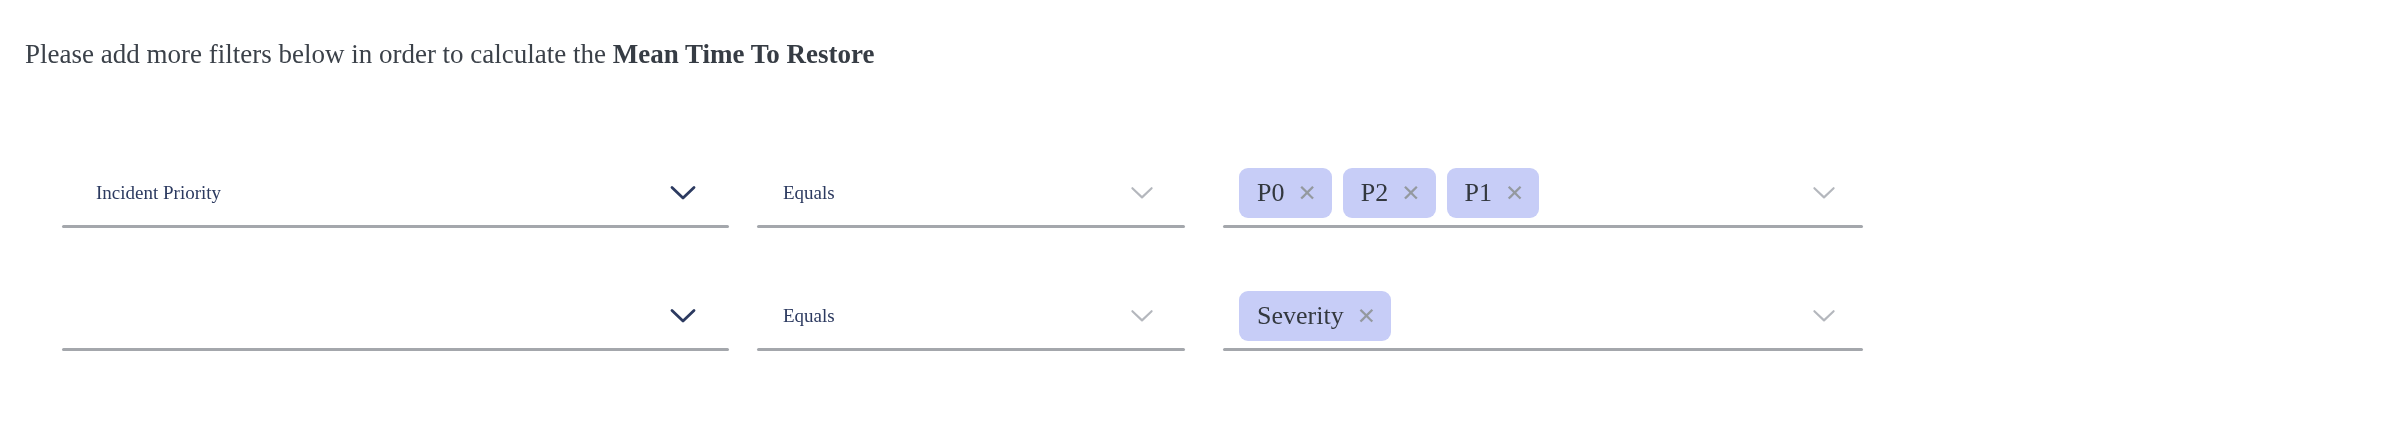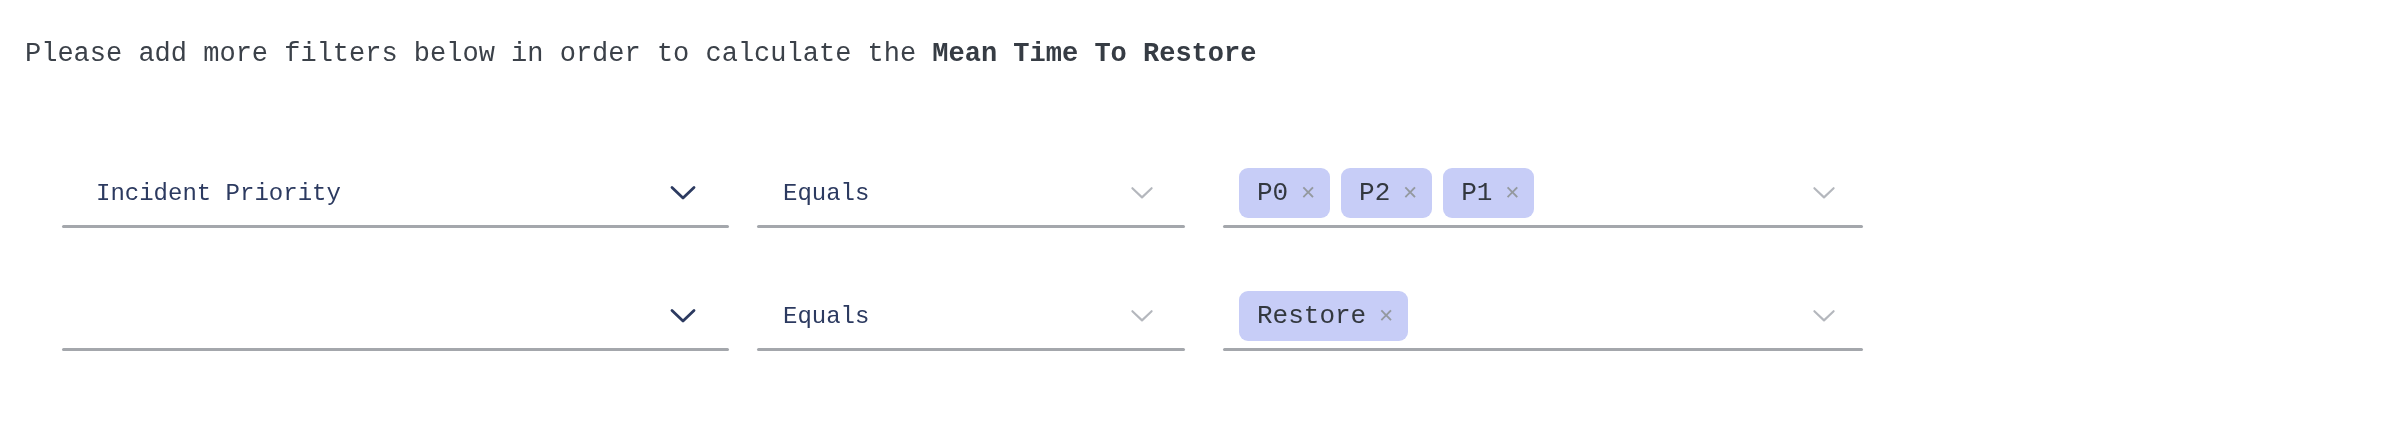--- a/index.html
+++ b/index.html
@@ -1,21 +1,21 @@
 <!DOCTYPE html>
 <html><head>
 <meta charset="utf-8">
 <style>
   html, body { margin: 0; padding: 0; background: #ffffff; }
   .screen {
     position: relative;
     width: 1948px;
     height: 442px;
     background: #ffffff;
-    font-family: Liberation Mono, monospace;
+    font-family: Liberation Serif, serif;
     overflow: hidden;
   }
   .intro {
     position: absolute;
     left: 25px;
     top: 38px;
     font-size: 27px;
     line-height: 33px;
     color: #3b4149;
     white-space: nowrap;
@@ -40,21 +40,21 @@
     background: transparent;
   }
   .field .underline {
     position: absolute;
     left: 0; right: 0; bottom: 0;
     height: 3px;
     background: #a4a7ac;
     border-radius: 2px;
   }
   .field-label {
-    font-size: 24px;
+    font-size: 19px;
     color: #2c3a60;
     white-space: nowrap;
   }
   .chev {
     margin-left: auto;
     flex: 0 0 auto;
     display: block;
   }
   .chev polyline { fill: none; stroke-linecap: round; stroke-linejoin: round; }
   .chev.dark polyline { stroke: #2c3a60; stroke-width: 2.8; }
@@ -162,21 +162,21 @@
     <span class="field-label">Equals</span>
     <svg class="chev light" width="26" height="14" viewBox="0 0 28 16">
       <polyline points="3,2.5 14,13 25,2.5"></polyline>
     </svg>
     <div class="underline"></div>
   </div>
 
   <div class="field" style="left:1223px; top:281px; width:640px; padding:0 26px 0 16px;">
     <span class="tags">
       <span class="tag">
-          <span>Restore</span>
+          <span>Severity</span>
           <span class="tag-close">✕</span>
         </span>
     </span>
     <svg class="chev light" width="26" height="14" viewBox="0 0 28 16">
       <polyline points="3,2.5 14,13 25,2.5"></polyline>
     </svg>
     <div class="underline"></div>
   </div>
 
   <button class="icon-btn" style="left:2171px; top:289px;">

